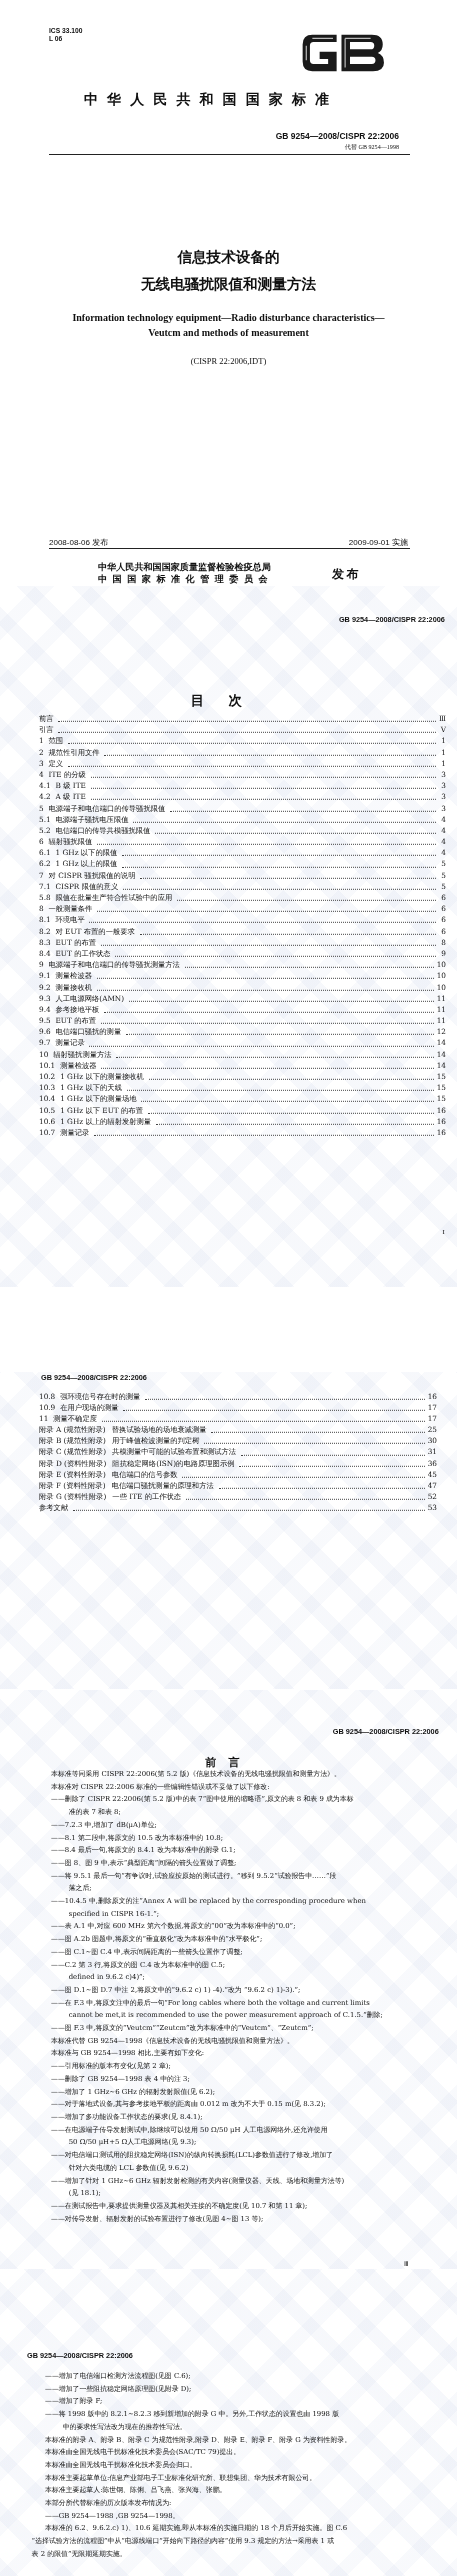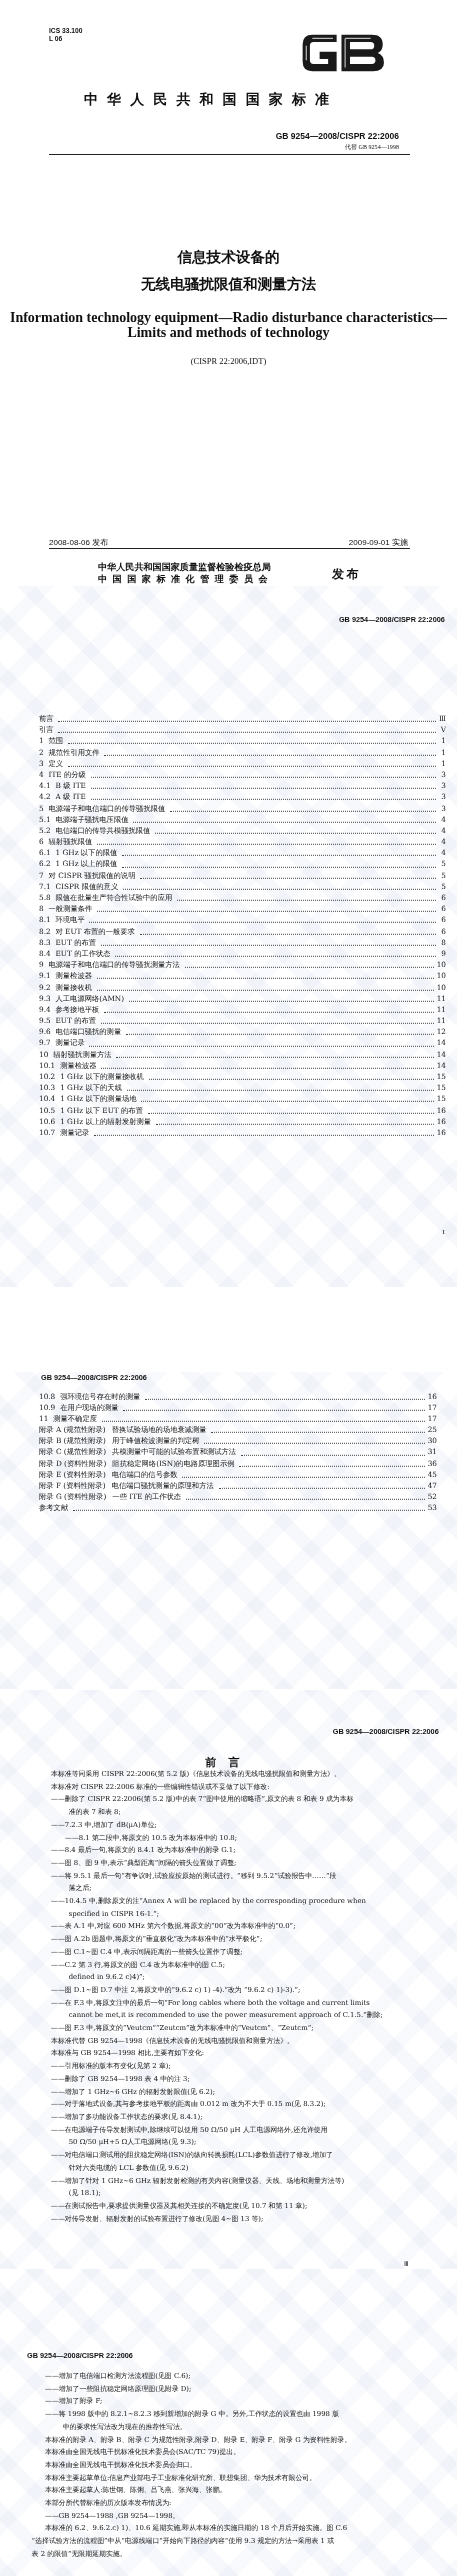--- a/index.html
+++ b/index.html
@@ -22,21 +22,21 @@
 
     
     #cover { top: 0; height: 586px; }
     .ics { left: 49px; top: 27px; font-size: 6.7px; line-height: 8px; font-weight: bold; font-family: "Liberation Sans", sans-serif; }
     .gb-logo { left: 299px; top: 30.5px; width: 88px; height: 44px; }
     .national-title { left: 48px; top: 91px; width: 366px; font-size: 14px; font-weight: bold; letter-spacing: 9.1px; font-family: "DejaVu Serif", serif; margin-left: 36px; }
     .std-no { right: 58px; top: 131px; font-size: 8.5px; font-weight: bold; text-align: right; font-family: "Liberation Sans", sans-serif; }
     .std-replace { right: 58px; top: 143px; font-size: 6.1px; text-align: right; font-family: "Liberation Serif", serif; }
     .rule { left: 49px; width: 361px; height: 1.2px; background: #222; }
     .title-cn { left: 0; width: 457px; text-align: center; font-size: 14.6px; font-weight: bold; font-family: "DejaVu Sans", sans-serif; line-height: 24.4px; }
-    .title-en { left: 0; width: 457px; text-align: center; font-size: 14px; font-weight: bold; font-family: "Liberation Serif", serif; line-height: 14.6px; }
+    .title-en { left: 0; width: 457px; text-align: center; font-size: 10px; font-weight: bold; font-family: "Liberation Serif", serif; line-height: 14.6px; }
     .idt { left: 0; width: 457px; text-align: center; font-size: 8.5px; font-family: "Liberation Serif", serif; }
     .date-l { left: 49px; top: 537px; font-size: 8px; font-family: "Liberation Sans", sans-serif; }
     .date-r { right: 49px; top: 537px; font-size: 8px; font-family: "Liberation Sans", sans-serif; }
     .issuer { left: 98px; top: 561px; font-size: 9.1px; font-weight: bold; line-height: 12.2px; font-family: "DejaVu Serif", serif; }
     .issuer .l2 { letter-spacing: 5.5px; }
     .issue-word { left: 332px; top: 566px; font-size: 12px; letter-spacing: 2.4px; font-weight: bold; }
 
     
     .page-hdr { font-size: 7.3px; font-weight: bold; font-family: "Liberation Sans", sans-serif; }
 
@@ -87,37 +87,38 @@
 
   <div class="abs national-title">中华人民共和国国家标准</div>
 
   <div class="abs std-no">GB 9254—2008/CISPR 22:2006</div>
   <div class="abs std-replace">代替 GB 9254—1998</div>
   <div class="abs rule" style="top:154px;"></div>
 
   <div class="abs title-cn" style="top:245px;">信息技术设备的</div>
   <div class="abs title-cn" style="top:272px;">无线电骚扰限值和测量方法</div>
   <div class="abs title-en" style="top:311px;">Information technology equipment—Radio disturbance characteristics—</div>
-  <div class="abs title-en" style="top:326px;">Limits and methods of technology</div>
+  <div class="abs title-en" style="top:326px;">Veutcm and methods of measurement</div>
   <div class="abs idt" style="top:356px;">(CISPR 22:2006,IDT)</div>
 
   <div class="abs date-l">2008-08-06 发布</div>
   <div class="abs date-r">2009-09-01 实施</div>
   <div class="abs rule" style="top:548px; height:0.9px;"></div>
 
   <div class="abs issuer">
     <div>中华人民共和国国家质量监督检验检疫总局</div>
     <div class="l2">中国国家标准化管理委员会</div>
   </div>
   <div class="abs issue-word">发布</div>
 </div>
 
 <div class="page" style="top:586px; height:701px;">
   <div class="wm"></div>
   <div class="abs page-hdr" style="right:12.2px; top:29px;">GB 9254—2008/CISPR 22:2006</div>
+  <div class="abs toc-title" style="top:106px;">目次</div>
   <div class="abs toc" id="toc1" style="top:128px;">
       <div class="toc-row">
         <span class="lbl"><span>前言</span></span>
         <span class="dots"></span>
         <span class="pg">Ⅲ</span>
       </div>
       <div class="toc-row">
         <span class="lbl"><span>引言</span></span>
         <span class="dots"></span>
         <span class="pg">V</span>
@@ -371,21 +372,21 @@
 <div class="page" style="top:1690px; height:579px;">
   <div class="wm"></div>
   <div class="abs page-hdr" style="right:18.3px; top:37px;">GB 9254—2008/CISPR 22:2006</div>
   <div class="abs fw-title" style="top:65px;">前言</div>
   <div class="abs para" id="fw1" style="left:51px; top:78px; width:378px;">
       <span class="line" style="padding-left: 0px;">本标准等同采用 CISPR 22:2006(第 5.2 版)《信息技术设备的无线电骚扰限值和测量方法》。</span>
       <span class="line" style="padding-left: 0px;">本标准对 CISPR 22:2006 标准的一些编辑性错误或不妥做了以下修改:</span>
       <span class="line" style="padding-left: 0px;">——删除了 CISPR 22:2006(第 5.2 版)中的表 7“图中使用的缩略语”,原文的表 8 和表 9 成为本标</span>
       <span class="line" style="padding-left: 17.7px;">准的表 7 和表 8;</span>
       <span class="line" style="padding-left: 0px;">——7.2.3 中,增加了 dB(μA)单位;</span>
-      <span class="line" style="padding-left: 0px; margin-left: 14px;">——8.1 第二段中,将原文的 10.5 改为本标准中的 10.8;</span>
+      <span class="line" style="padding-left: 0px;">——8.1 第二段中,将原文的 10.5 改为本标准中的 10.8;</span>
       <span class="line" style="padding-left: 0px;">——8.4 最后一句,将原文的 8.4.1 改为本标准中的附录 G.1;</span>
       <span class="line" style="padding-left: 0px;">——图 8、图 9 中,表示“典型距离”间隔的箭头位置做了调整;</span>
       <span class="line" style="padding-left: 0px;">——将 9.5.1 最后一句“有争议时,试验应按原始的测试进行。”移到 9.5.2“试验报告中……”段</span>
       <span class="line" style="padding-left: 17.7px;">落之后;</span>
       <span class="line" style="padding-left: 0px;">——10.4.5 中,删除原文的注“Annex A will be replaced by the corresponding procedure when</span>
       <span class="line" style="padding-left: 17.7px;">specified in CISPR 16-1.”;</span>
       <span class="line" style="padding-left: 0px;">——表 A.1 中,对应 600 MHz 第六个数据,将原文的“00”改为本标准中的“0.0”;</span>
       <span class="line" style="padding-left: 0px;">——图 A.2b 图题中,将原文的“垂直极化”改为本标准中的“水平极化”;</span>
       <span class="line" style="padding-left: 0px;">——图 C.1~图 C.4 中,表示间隔距离的一些箭头位置作了调整;</span>
       <span class="line" style="padding-left: 0px;">——C.2 第 3 行,将原文的图 C.4 改为本标准中的图 C.5;</span>

